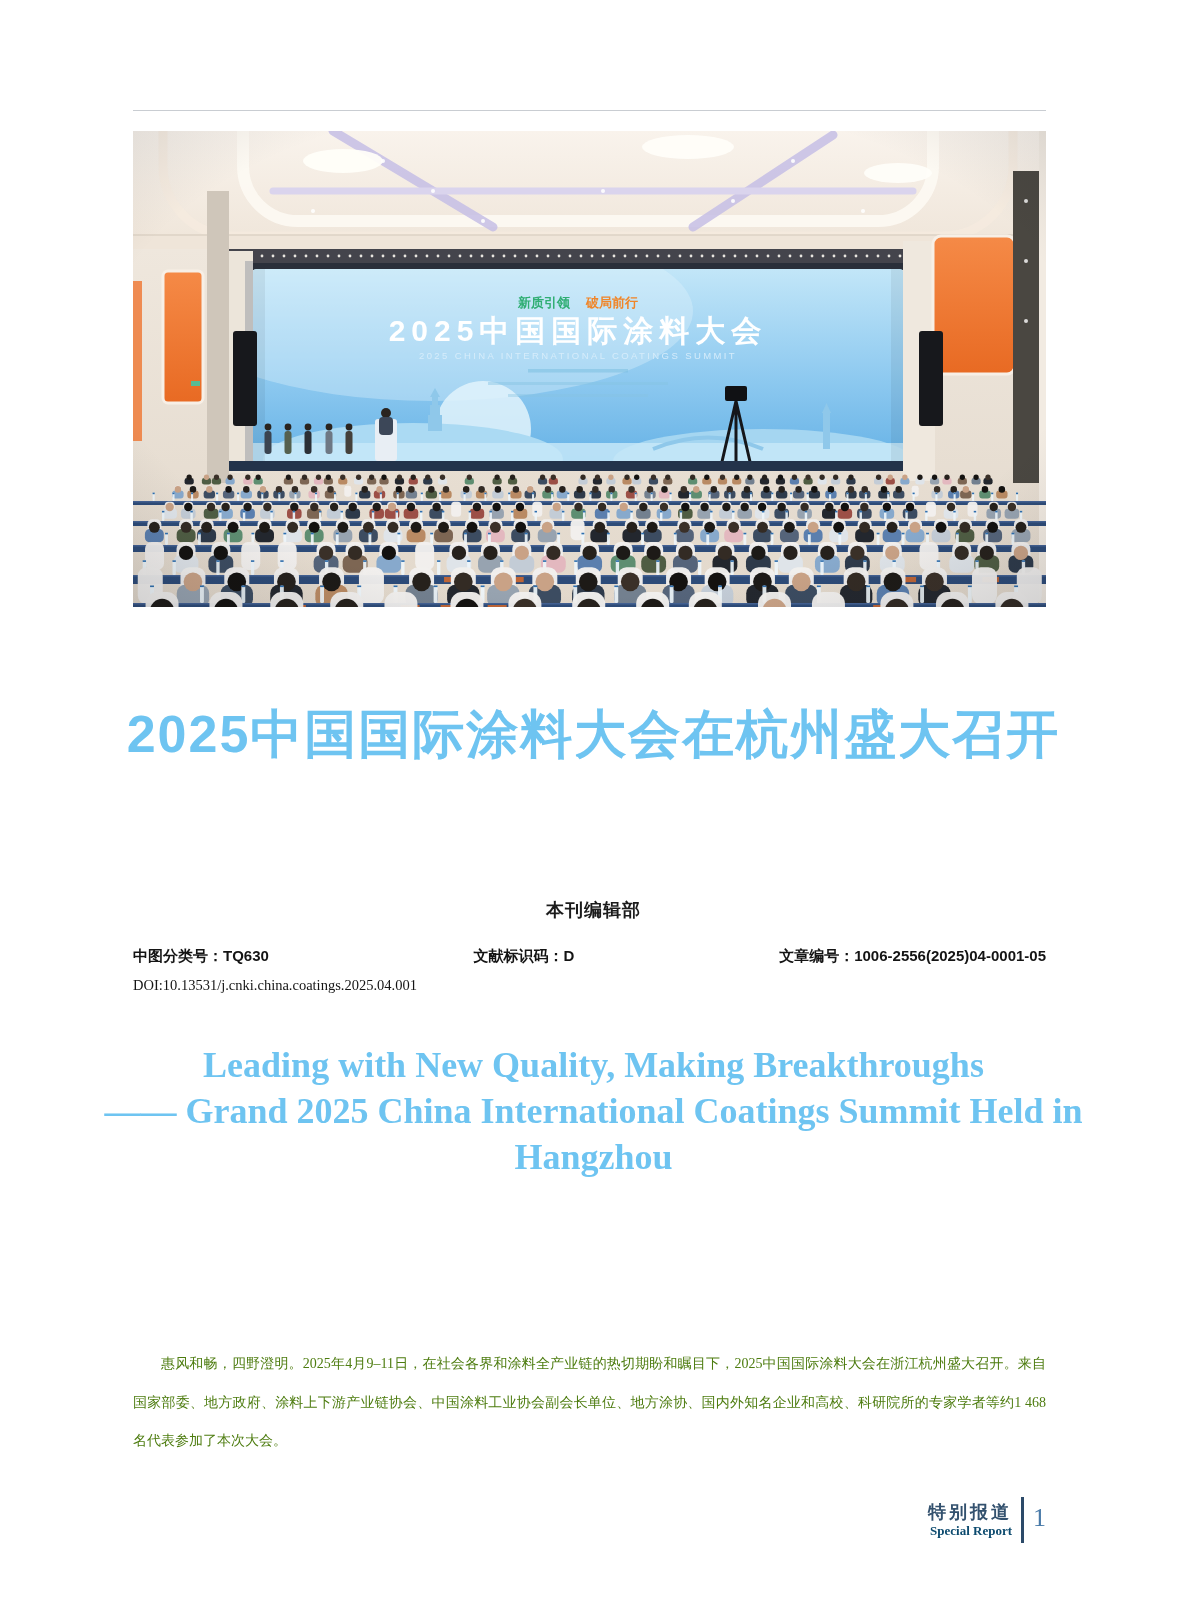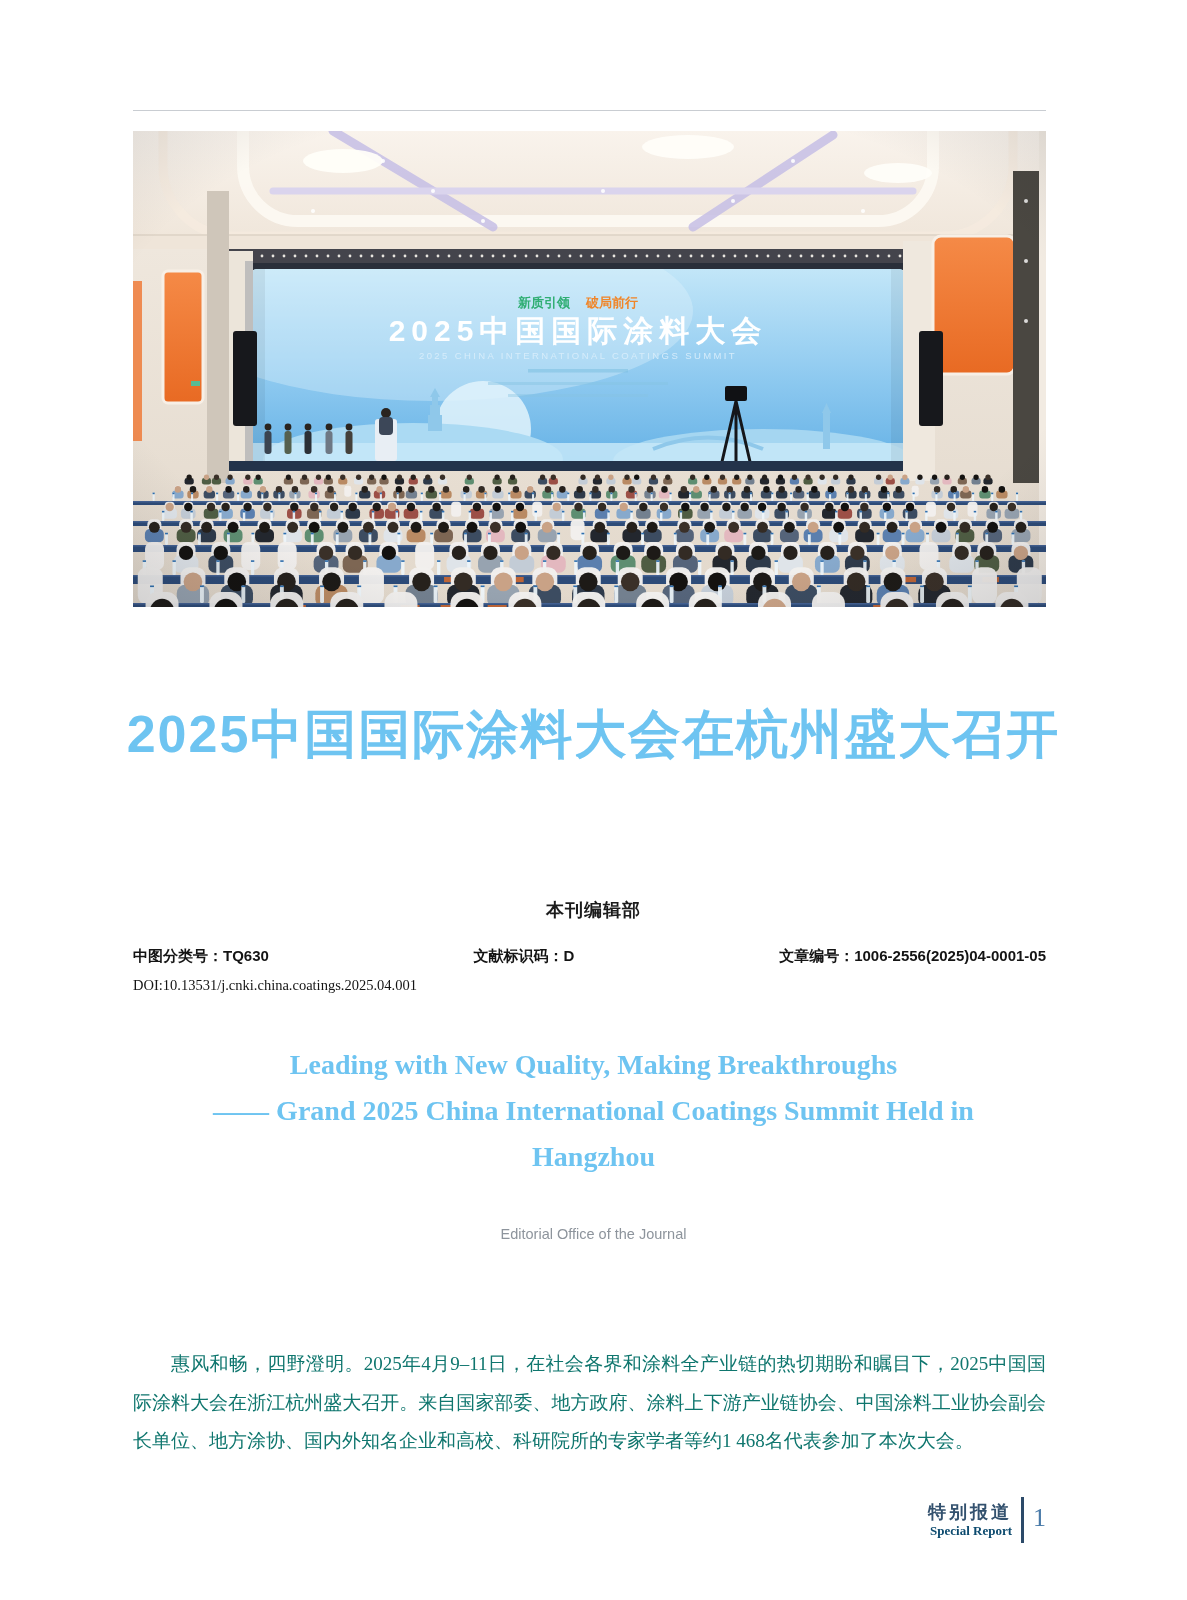--- a/index.html
+++ b/index.html
@@ -26,29 +26,29 @@
   .byline{position:absolute;left:0;top:898px;width:100%;text-align:center;
           font-size:18px;font-weight:bold;color:#1b1b1b;letter-spacing:1px;}
 
   .meta{position:absolute;left:133px;top:947px;width:913px;display:flex;
         justify-content:space-between;font-size:15px;font-weight:700;color:#141414;}
   .doi{position:absolute;left:133px;top:977px;font-family:"Liberation Serif",serif;
        font-size:14.5px;color:#141414;}
 
   
   .etitle{position:absolute;left:0;top:1042px;width:100%;text-align:center;
-          font-family:"Liberation Serif",serif;font-weight:bold;font-size:28px;
+          font-family:"Liberation Serif",serif;font-weight:bold;font-size:36px;
           line-height:46px;color:#6ec4f1;}
   .ebyline{position:absolute;left:0;top:1226px;width:100%;text-align:center;
            font-size:14.5px;color:#8d949c;}
 
   
   .bodytxt{position:absolute;left:133px;top:1345px;width:913px;
-           font-family:"Liberation Serif",serif;font-size:19px;line-height:38.5px;
-           color:#0f766e;text-align:justify;text-indent:2em;}
+           font-family:"Liberation Serif",serif;font-size:14px;line-height:38.5px;
+           color:#4d7c0f;text-align:justify;text-indent:2em;}
 
   
   .footer{position:absolute;top:1497px;right:141px;display:flex;align-items:center;gap:9px;}
   .f-txt{display:flex;flex-direction:column;align-items:flex-end;}
   .f-cn{font-size:18px;font-weight:bold;color:#33516e;letter-spacing:3px;line-height:22px;}
   .f-en{font-family:"Liberation Serif",serif;font-size:13px;font-weight:bold;
         color:#0c4a6e;line-height:16px;}
   .f-bar{width:3px;height:46px;background:#2c4a69;}
   .f-num{font-family:"Liberation Serif",serif;font-size:26px;color:#4a7ba9;padding-bottom:4px;}
 </style>
@@ -1242,21 +1242,20 @@
     <span>文章编号：1006-2556(2025)04-0001-05</span>
   </div>
   <div class="doi">DOI:10.13531/j.cnki.china.coatings.2025.04.001</div>
 
   <div class="etitle">
     <div>Leading with New Quality, Making Breakthroughs</div>
     <div>—— Grand 2025 China International Coatings Summit Held in</div>
     <div>Hangzhou</div>
   </div>
 
-  <div class="ebyline">Editorial Office of the Journal</div>
 
   <div class="bodytxt">惠风和畅，四野澄明。2025年4月9–11日，在社会各界和涂料全产业链的热切期盼和瞩目下，2025中国国际涂料大会在浙江杭州盛大召开。来自国家部委、地方政府、涂料上下游产业链协会、中国涂料工业协会副会长单位、地方涂协、国内外知名企业和高校、科研院所的专家学者等约1 468名代表参加了本次大会。</div>
 
   <div class="footer">
     <div class="f-txt">
       <div class="f-cn">特别报道</div>
       <div class="f-en">Special Report</div>
     </div>
     <div class="f-bar"></div>
     <div class="f-num">1</div>

